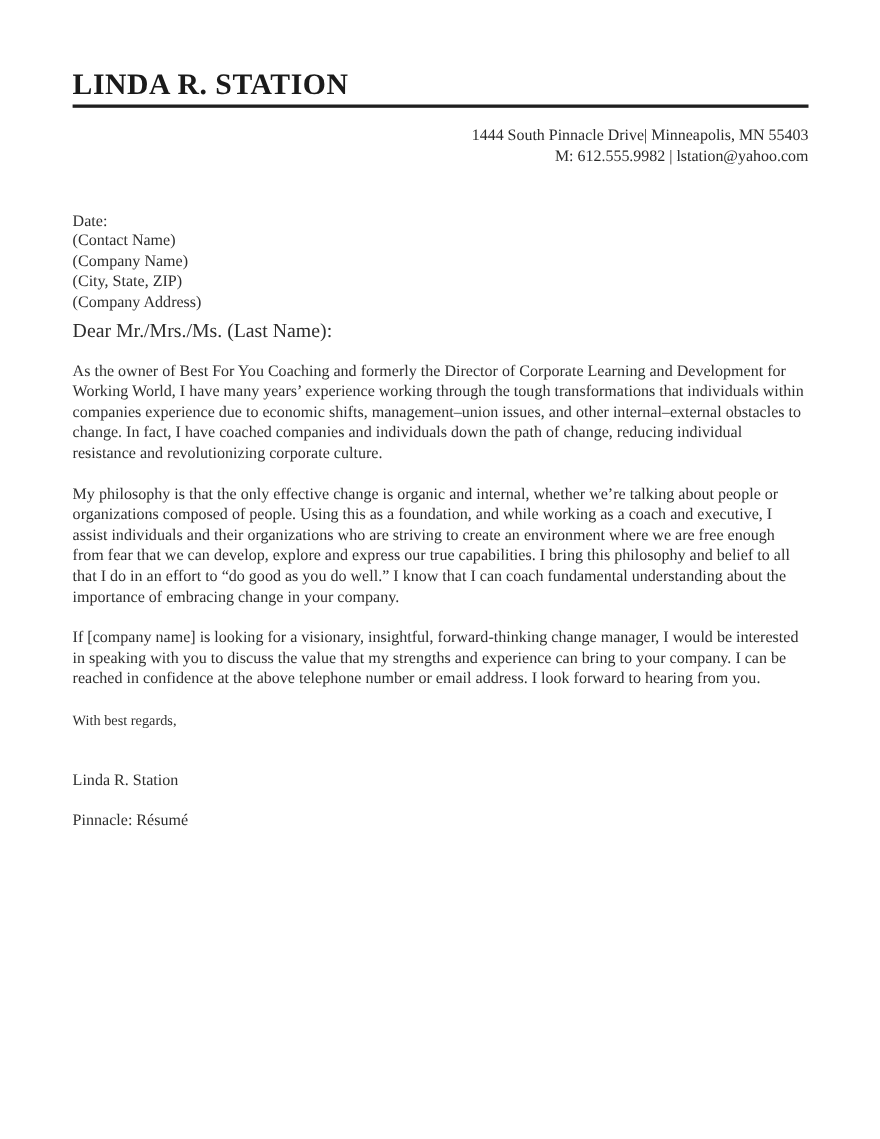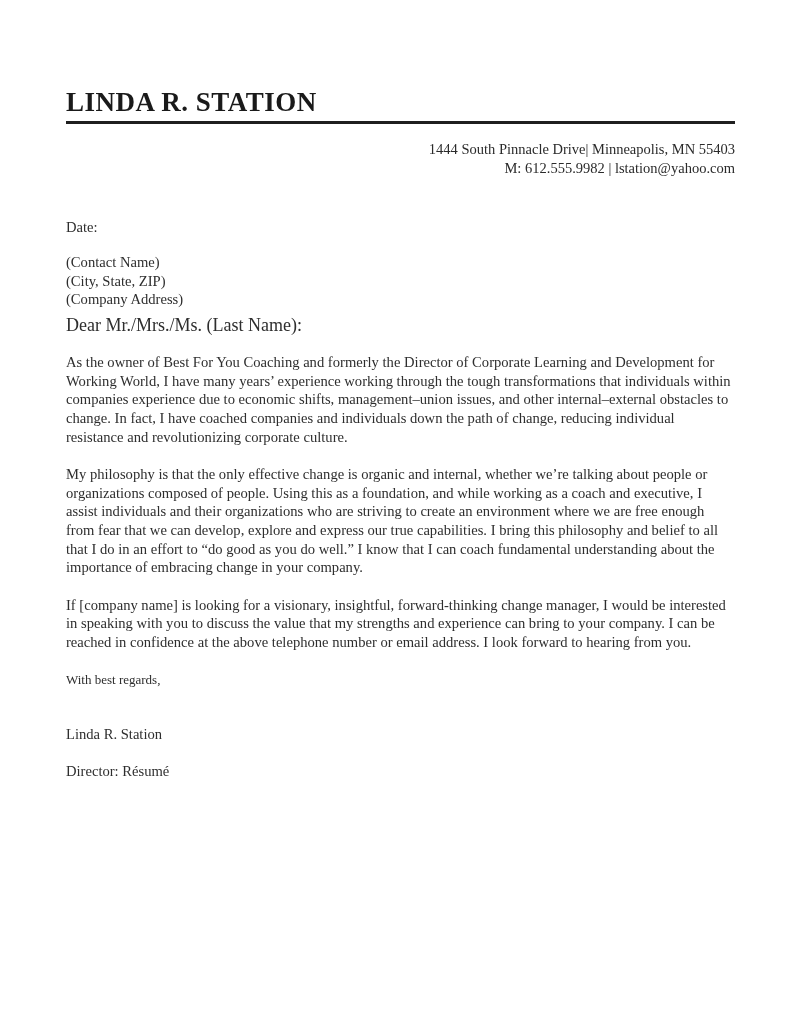--- a/index.html
+++ b/index.html
@@ -8,21 +8,21 @@
     background: #ffffff;
   }
   .page {
     position: relative;
     width: 800px;
     height: 1035px;
     background: #ffffff;
     font-family: "Liberation Serif", "DejaVu Serif", serif;
     color: #2e2e2e;
     box-sizing: border-box;
-    padding: 88px 65px 0 66px;
+    padding: 62px 65px 0 66px;
     overflow: hidden;
   }
   .letterhead-name {
     margin: 0;
     font-size: 27px;
     font-weight: bold;
     letter-spacing: 0.5px;
     color: #1a1a1a;
     line-height: 1.1;
   }
@@ -38,21 +38,20 @@
     font-size: 14.5px;
     line-height: 19px;
     color: #2a2a2a;
   }
   .date-line {
     margin: 40px 0 0 0;
     font-size: 14.6px;
     line-height: 18.5px;
   }
   .recipient-block {
-    margin-top: 17px;
     font-size: 14.6px;
     line-height: 18.5px;
   }
   .salutation {
     margin: 7px 0 0 0;
     font-size: 18px;
     line-height: 18.5px;
   }
   .body-para {
     margin: 19px 0 0 0;
@@ -88,32 +87,33 @@
       <div>1444 South Pinnacle Drive|  Minneapolis, MN 55403</div>
       <div>M: 612.555.9982 | lstation@yahoo.com</div>
     </div>
   </header>
 
   <main>
     <p class="date-line">Date:</p>
 
     <div class="recipient-block">
       <div>(Contact Name)</div>
+      <div>(Company Name)</div>
       <div>(City, State, ZIP)</div>
       <div>(Company Address)</div>
     </div>
 
     <p class="salutation">Dear Mr./Mrs./Ms. (Last Name):</p>
 
     <p class="body-para">As the owner of Best For You Coaching and formerly the Director of Corporate Learning and Development for Working World, I have many years’ experience working through the tough transformations that individuals within companies experience due to economic shifts, management–union issues, and other internal–external obstacles to change. In fact, I have coached companies and individuals down the path of change, reducing individual resistance and revolutionizing corporate culture.</p>
 
     <p class="body-para">My philosophy is that the only effective change is organic and internal, whether we’re talking about people or organizations composed of people. Using this as a foundation, and while working as a coach and executive,  I assist individuals and their organizations who are striving to create an environment where we are free enough from fear that we can develop, explore and express our true capabilities. I bring this philosophy and belief to all that I do in an effort to “do good as you do well.” I know that I can coach fundamental understanding about the importance of embracing change in your company.</p>
 
     <p class="body-para">If [company name] is looking for a visionary, insightful, forward-thinking change manager, I would be interested in speaking with you to discuss the value that my strengths and experience can bring to your company. I can be reached in confidence at the above telephone number or email address. I look forward to hearing from you.</p>
 
     <p class="closing">With best regards,</p>
 
     <p class="signature">Linda R. Station</p>
 
-    <p class="enclosure">Director: Résumé</p>
+    <p class="enclosure">Pinnacle: Résumé</p>
   </main>
 
 </div>
 
 </body></html>

